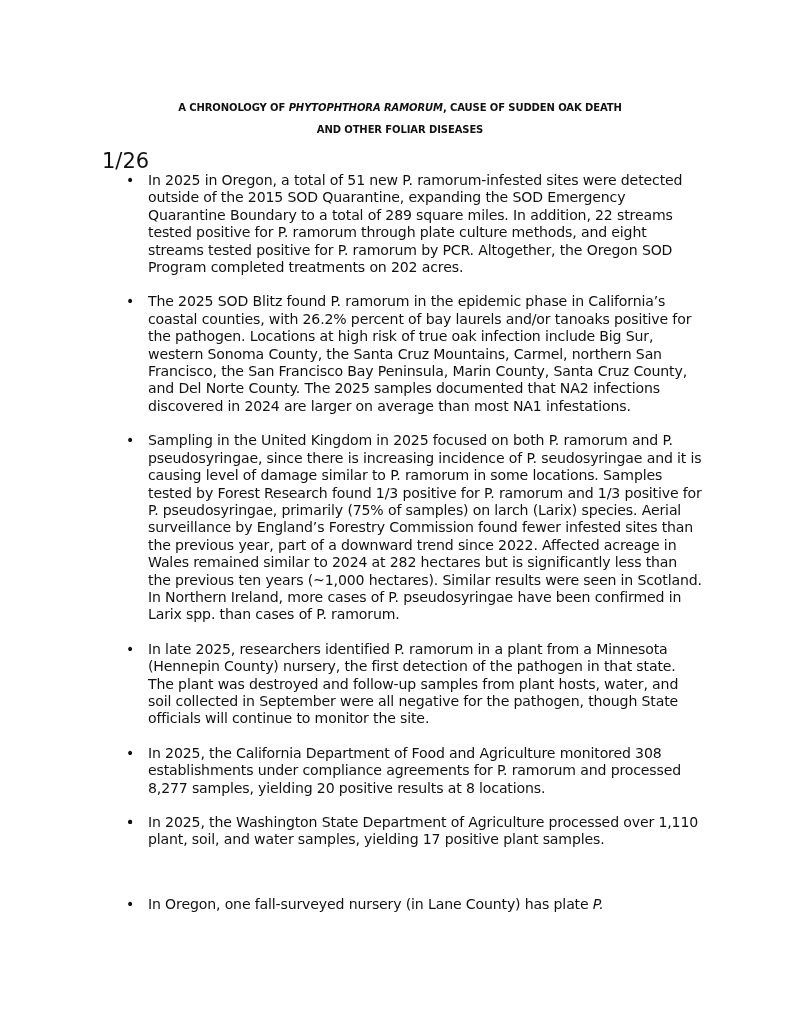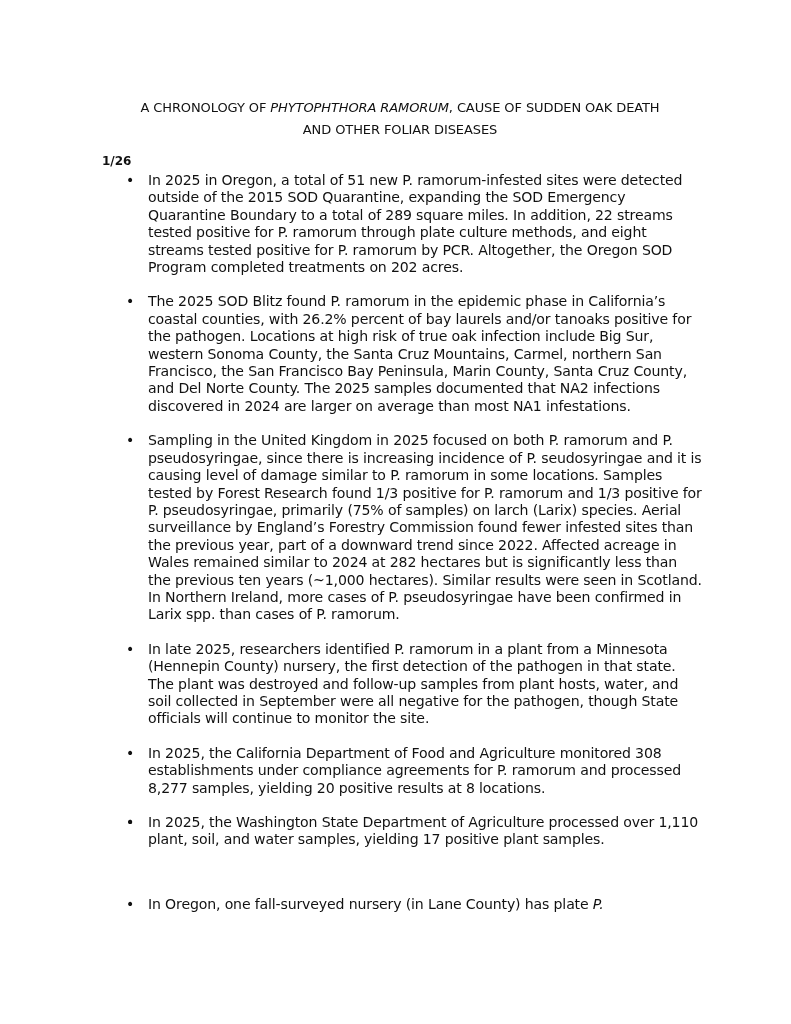--- a/index.html
+++ b/index.html
@@ -3,26 +3,26 @@
   <meta charset="utf-8">
   <style>
     html, body { margin: 0; padding: 0; background: #ffffff; }
     body {
       width: 791px; height: 1024px; overflow: hidden; position: relative;
       font-family: "DejaVu Sans", sans-serif; color: #111111;
     }
     .page { position: absolute; left: 0; top: 0; width: 791px; height: 1024px; }
     .title {
       position: absolute; left: 95px; width: 610px; top: 97px;
-      text-align: center; font-weight: normal; font-size: 13px; line-height: 22px;
+      text-align: center; font-weight: bold; font-size: 10px; line-height: 22px;
       letter-spacing: -0.1px;
     }
     .title i { font-style: italic; }
     .section { position: absolute; left: 102px; width: 600px; }
-    .date { font-weight: bold; font-size: 12px; line-height: 18px; }
+    .date { font-weight: normal; font-size: 21px; line-height: 18px; }
     ul.items { list-style: none; margin: 0; padding: 0; }
     ul.items li {
       position: relative; padding-left: 46px; font-size: 14.1px; line-height: 17.4px;
       letter-spacing: -0.15px; margin-bottom: 17px;
     }
     ul.items li .bullet {
       position: absolute; left: 24px; top: 0; font-size: 14px;
     }
     ul.items li .txt i { font-style: italic; }
   </style>

